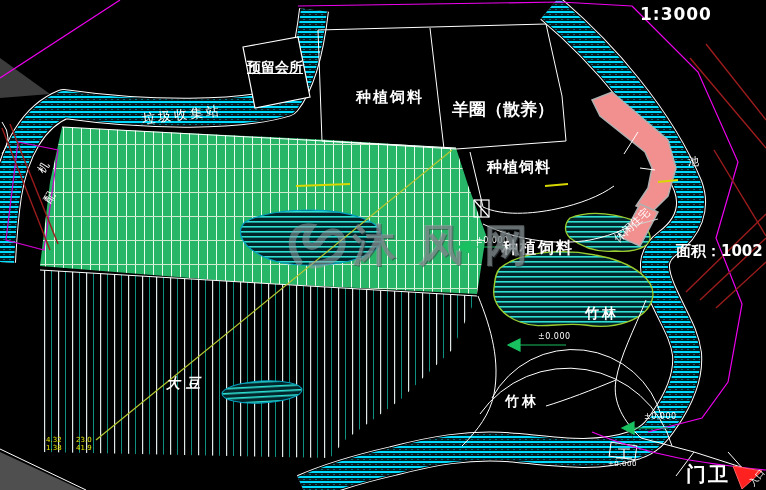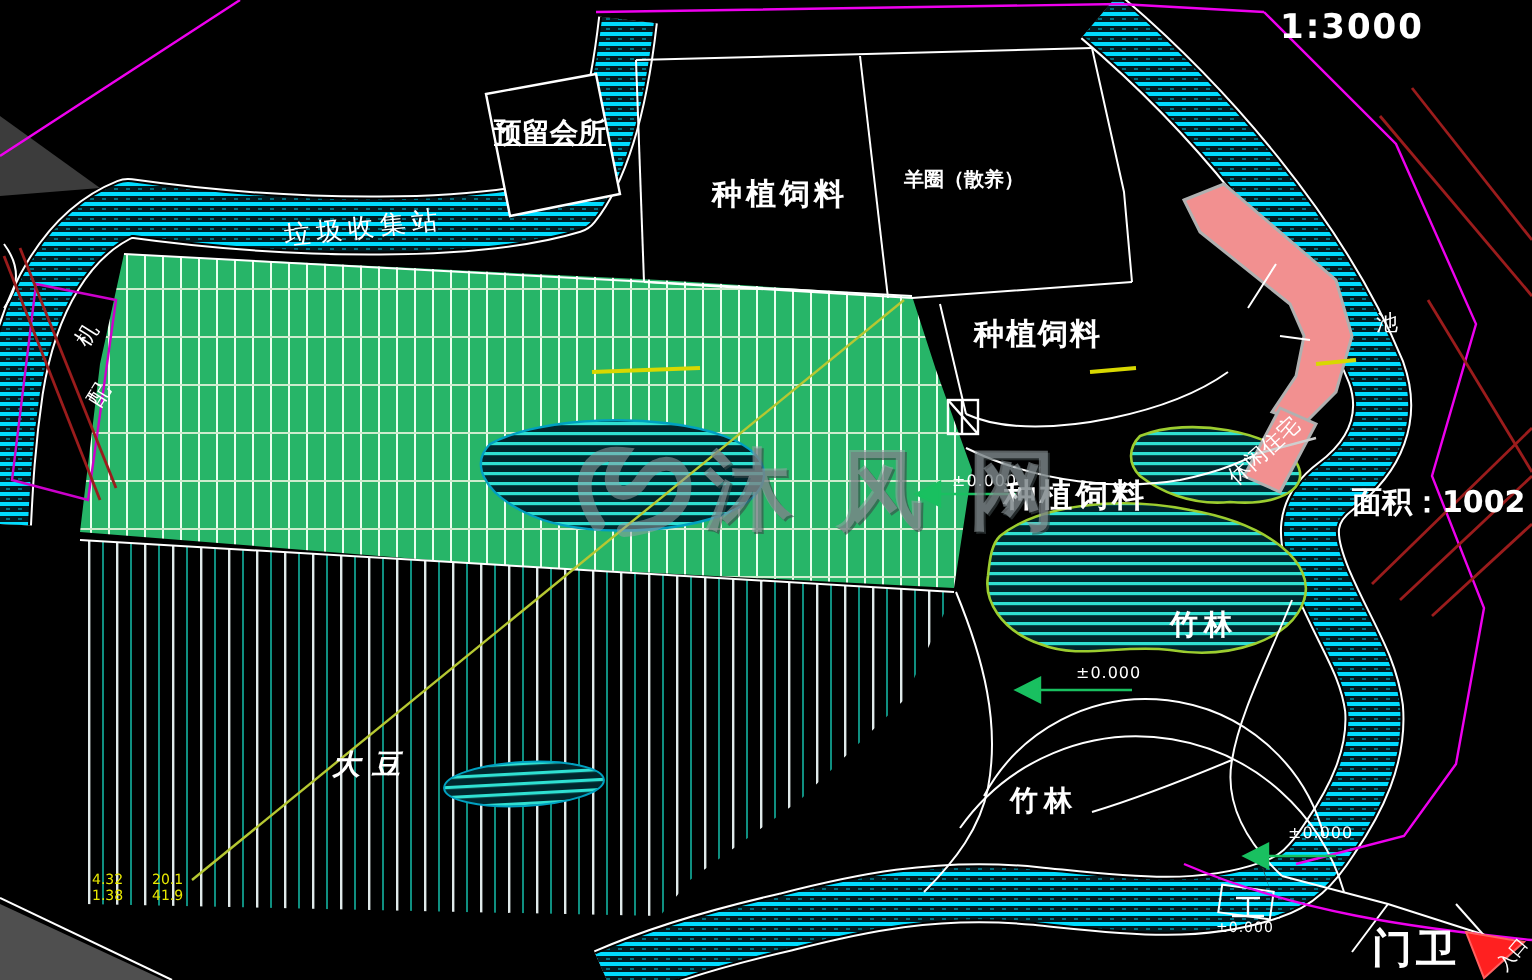--- a/index.html
+++ b/index.html
@@ -161,21 +161,21 @@
 </svg>
 
 <div class="lbl b" style="left:640px;top:6px;font-size:17px;letter-spacing:1px;">1:3000</div>
 
 <div class="lbl b" style="left:247px;top:60px;font-size:14px;text-decoration:underline;">预留会所</div>
 
 <div class="lbl" style="left:142px;top:108px;font-size:13px;letter-spacing:3px;transform:rotate(-6deg);">垃圾收集站</div>
 
 <div class="lbl b" style="left:356px;top:90px;font-size:15px;letter-spacing:2px;">种植饲料</div>
 
-<div class="lbl b" style="left:452px;top:86px;font-size:10px;">羊圈（散养）</div>
+<div class="lbl b" style="left:452px;top:101px;font-size:17px;">羊圈（散养）</div>
 
 <div class="lbl b" style="left:487px;top:160px;font-size:15px;letter-spacing:1px;">种植饲料</div>
 
 <div class="lbl b" style="left:502px;top:240px;font-size:16px;letter-spacing:2px;">种植饲料</div>
 
 <div class="lbl b" style="left:166px;top:376px;font-size:14px;letter-spacing:6px;font-style:italic;">大豆</div>
 
 <div class="lbl b" style="left:585px;top:306px;font-size:14px;letter-spacing:3px;">竹林</div>
 
 <div class="lbl b" style="left:505px;top:394px;font-size:14px;letter-spacing:3px;">竹林</div>
@@ -196,19 +196,19 @@
 <div class="elev" style="left:476px;top:236px;">±0.000</div>
 <div class="elev" style="left:538px;top:332px;">±0.000</div>
 <div class="elev" style="left:644px;top:412px;">±0.000</div>
 <div class="elev" style="left:608px;top:460px;font-size:7px;">±0.000</div>
 
 <div class="ydim" style="left:46px;top:436px;">
   <div>4.32</div>
   <div>1.38</div>
 </div>
 <div class="ydim" style="left:76px;top:436px;">
-  <div>20.1</div>
+  <div>23.0</div>
   <div>41.9</div>
 </div>
 
 <div class="wm-brand">沐风网</div>
 
 </div>
 
 </body></html>

